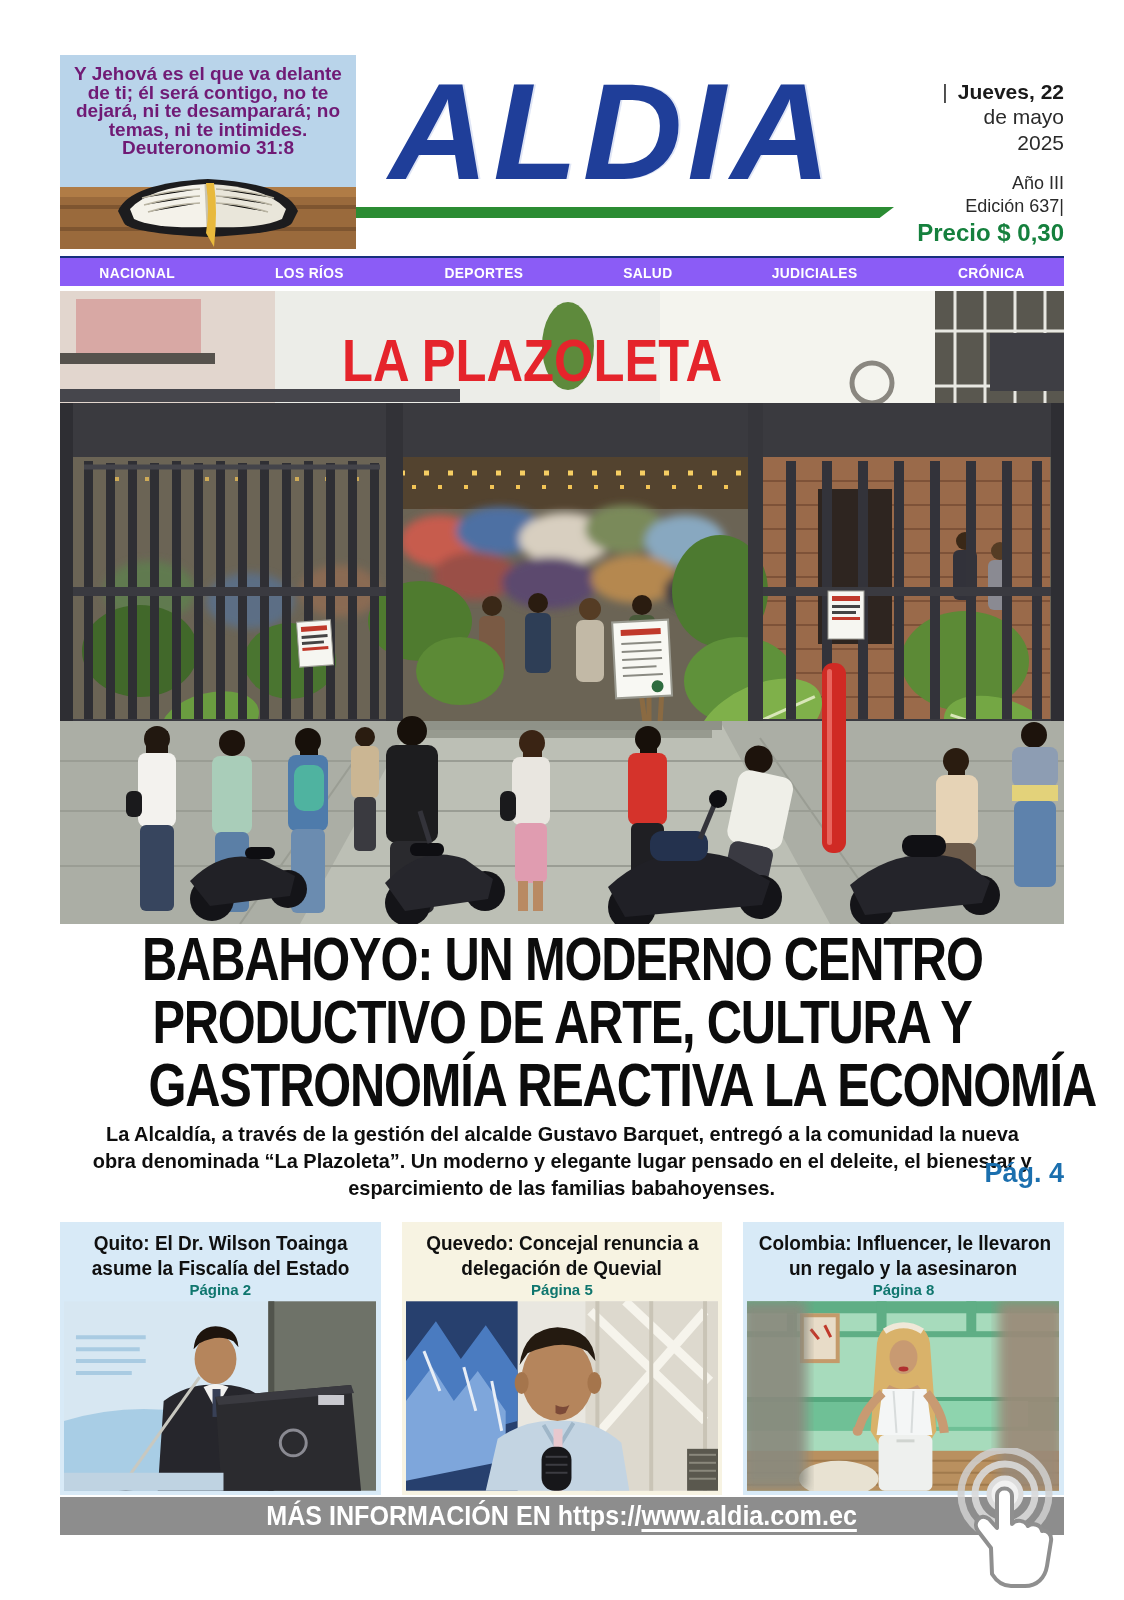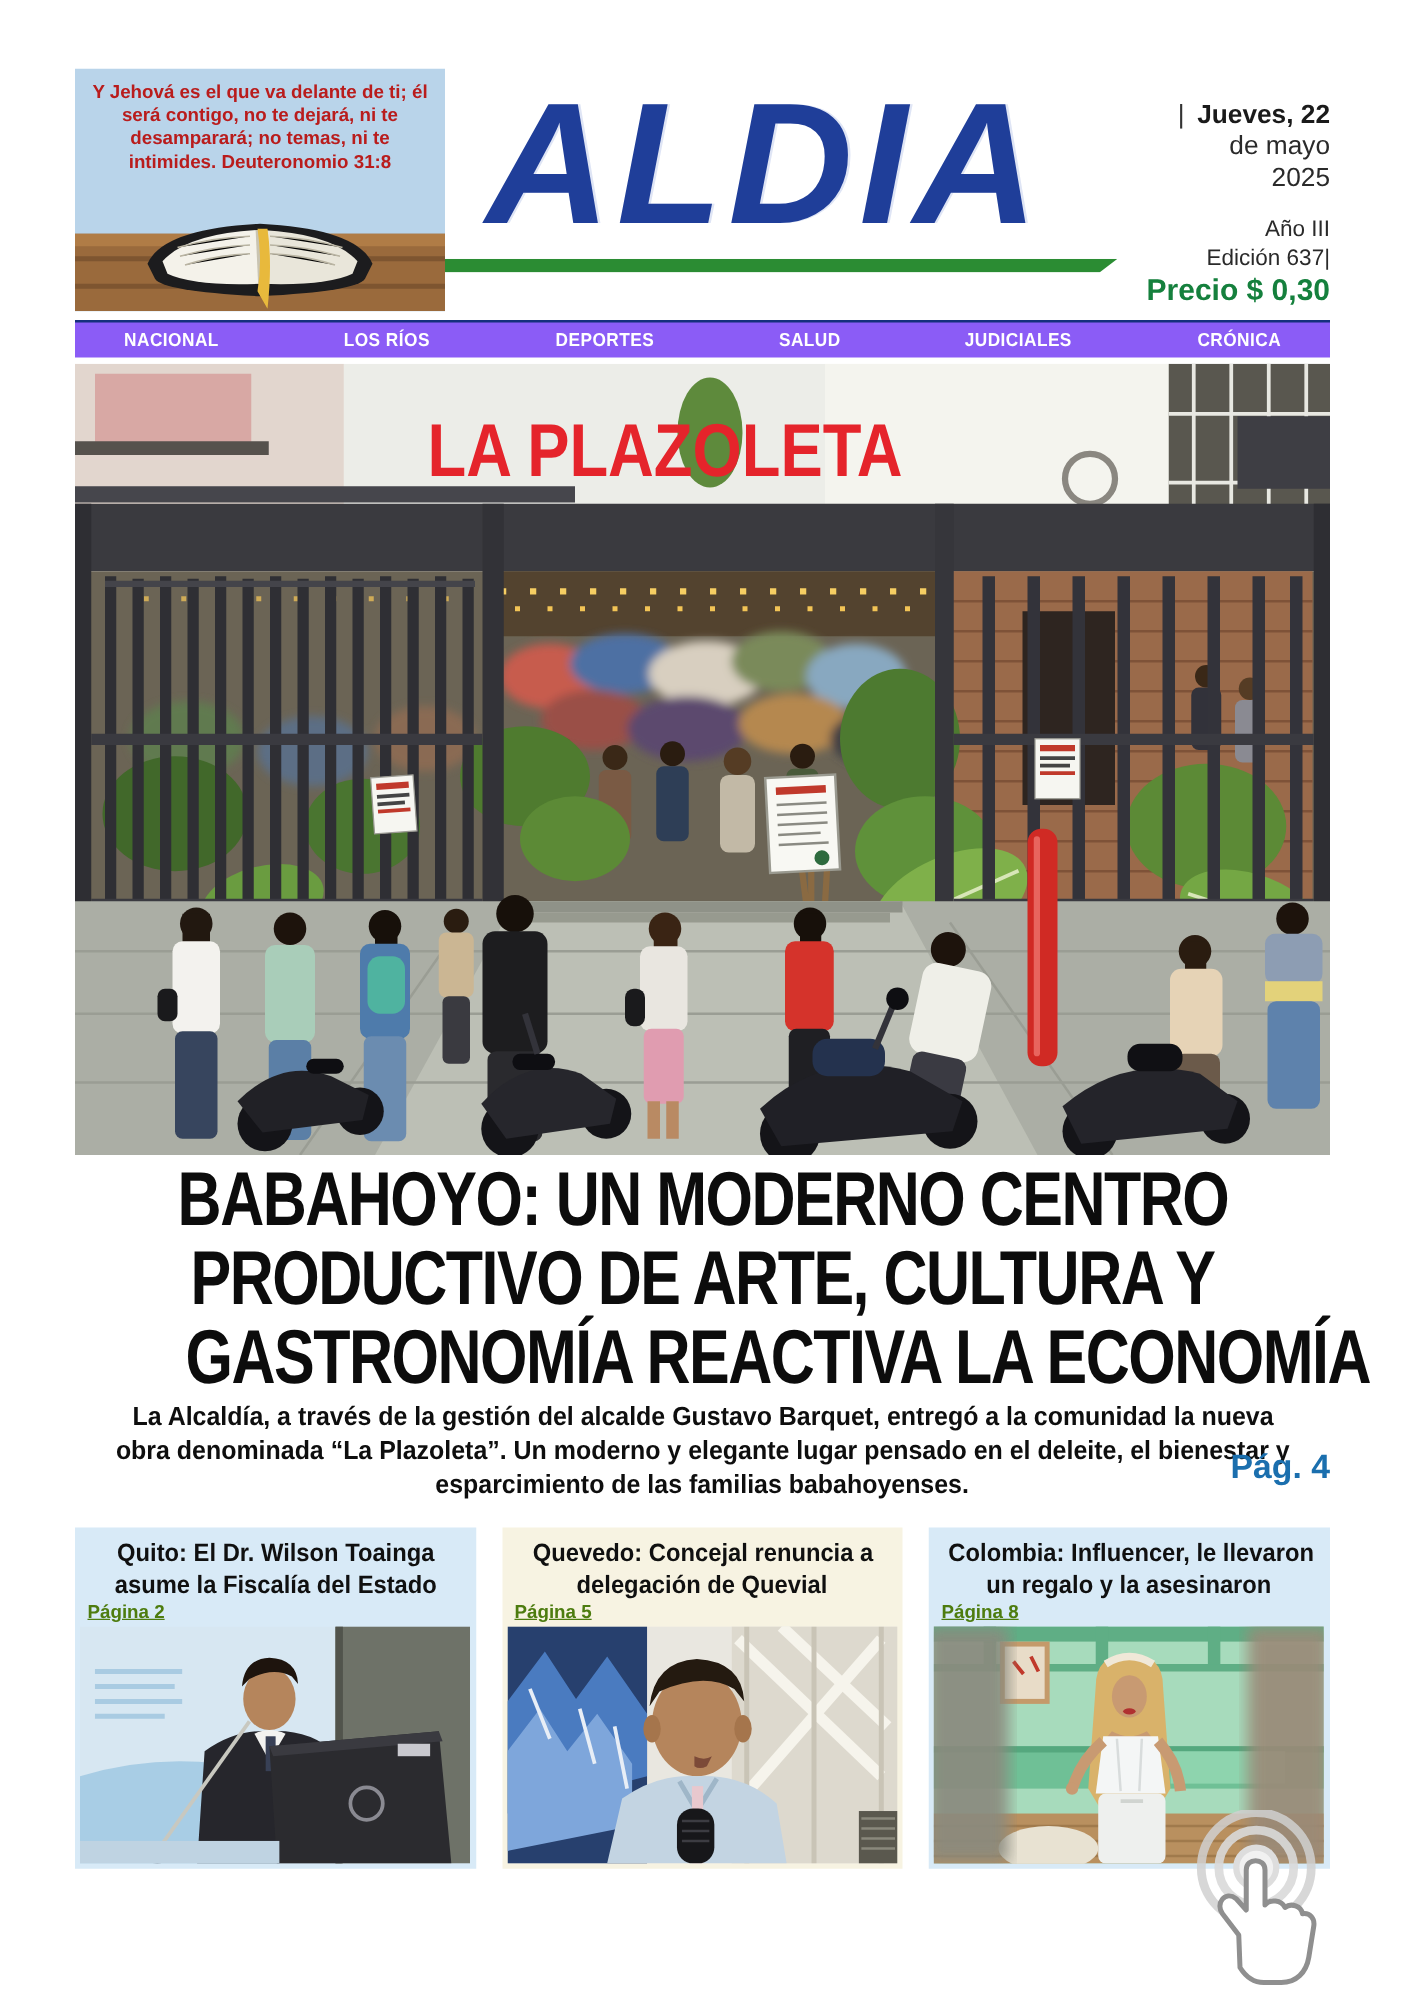--- a/index.html
+++ b/index.html
@@ -3,21 +3,21 @@
 <meta charset="utf-8">
 <style>
   html,body{margin:0;padding:0;background:#fff;}
   .page{position:relative;width:1124px;height:1600px;background:#fff;
         font-family:"Liberation Sans",sans-serif;overflow:hidden;color:#111;}
   .abs{position:absolute;}
 
   
   .verse-box{left:60px;top:55px;width:296px;height:194px;background:#b9d4ea;overflow:hidden;}
   .verse-text{position:relative;z-index:2;padding:10px 10px 0;text-align:center;
-              font-weight:bold;font-size:15px;line-height:18.5px;color:#b91c1c;}
+              font-weight:bold;font-size:19px;line-height:18.5px;color:#701a75;}
   .verse-art{position:absolute;left:0;bottom:0;width:296px;height:96px;z-index:1;}
 
   .logo{left:322px;top:58px;width:580px;height:150px;text-align:center;}
   .logo-text{font-weight:bold;font-style:italic;font-size:138px;line-height:146px;
              color:#1f3e99;letter-spacing:5px;transform:scaleX(1.02);transform-origin:50% 50%;
              text-shadow:2px 0 0 #dfe5f5;}
   .logo-swoosh{left:318px;top:207px;width:576px;height:11px;background:#2b8c33;
                clip-path:polygon(0 100%,2.5% 0,100% 0,97.5% 100%);}
 
   .meta-top{right:60px;top:60px;width:220px;text-align:right;color:#1a1a1a;}
@@ -48,21 +48,21 @@
   .page-ref{right:60px;top:1158px;font-weight:bold;font-size:27px;color:#1b6fae;}
 
   
   .teasers{left:60px;top:1222px;width:1004px;display:flex;gap:21px;}
   .teaser{width:320.6px;padding:0 0 4px;box-sizing:border-box;}
   .teaser--blue{background:#d8eaf7;}
   .teaser--cream{background:#f7f3e2;}
   .teaser-head{padding:9px 8px 0;text-align:center;}
   .teaser-title{display:inline-block;white-space:nowrap;font-weight:bold;font-size:20px;line-height:25px;
                 color:#101010;transform:scaleX(.95);transform-origin:50% 50%;}
-  .teaser-page{text-align:left;font-weight:bold;font-size:15px;color:#4d7c0f;padding:0 10px 3px;text-decoration:underline;}
+  .teaser-page{text-align:center;font-weight:bold;font-size:15px;color:#0f766e;padding:0 10px 3px;}
   .teaser-photo{display:block;margin:0 auto;width:312px;height:190px;}
 
   
   .footer-bar{left:60px;top:1497px;width:1004px;height:38px;background:#8d8d8d;
               display:flex;align-items:center;justify-content:center;}
   .footer-text{display:inline-block;white-space:nowrap;color:#fff;font-weight:bold;font-size:27px;
                transform:scaleX(.93);transform-origin:50% 50%;}
   .footer-link{text-decoration:underline;text-decoration-thickness:3px;text-underline-offset:4px;}
   .tap{left:942px;top:1448px;width:130px;height:152px;z-index:5;}
 </style>
@@ -571,20 +571,25 @@
           <path d="M150,140 h18" stroke="#d0d4d0" stroke-width="3"></path>
         </g>
         <ellipse cx="92" cy="178" rx="40" ry="18" fill="#e8e2d2"></ellipse>
         <rect x="-6" y="0" width="66" height="190" fill="#8a8a7e" opacity=".92" filter="url(#b6)"></rect>
         <rect x="252" y="0" width="66" height="190" fill="#9a8a78" opacity=".92" filter="url(#b6)"></rect>
       </svg>
     </div>
 
   </div>
 
+  <div class="abs footer-bar">
+    <span class="footer-text">
+      <span>MÁS INFORMACIÓN EN https://</span><span class="footer-link">www.aldia.com.ec</span>
+    </span>
+  </div>
   <svg class="abs tap" viewBox="0 0 130 152">
     <circle cx="63" cy="46" r="44" fill="none" stroke="#d0d0d0" stroke-width="7" opacity=".85"></circle>
     <circle cx="63" cy="46" r="30" fill="none" stroke="#d9d9d9" stroke-width="7" opacity=".9"></circle>
     <circle cx="63" cy="46" r="16" fill="#f1f1f1" stroke="#dddddd" stroke-width="5"></circle>
     <path d="M49,100 L36,83 C30,75 38,64 47,71 L55,80 L55,48 C55,38 70,38 70,48 L70,76 C74,71 83,72 86,78 C91,74 99,77 100,83 C106,82 110,87 109,93 L105,118 C103,130 95,138 83,138 L69,138 C61,138 55,134 50,126 Z" fill="#ffffff" stroke="#8f8f8f" stroke-width="4" stroke-linejoin="round"></path>
   </svg>
 
 </div>
 
 </body></html>

